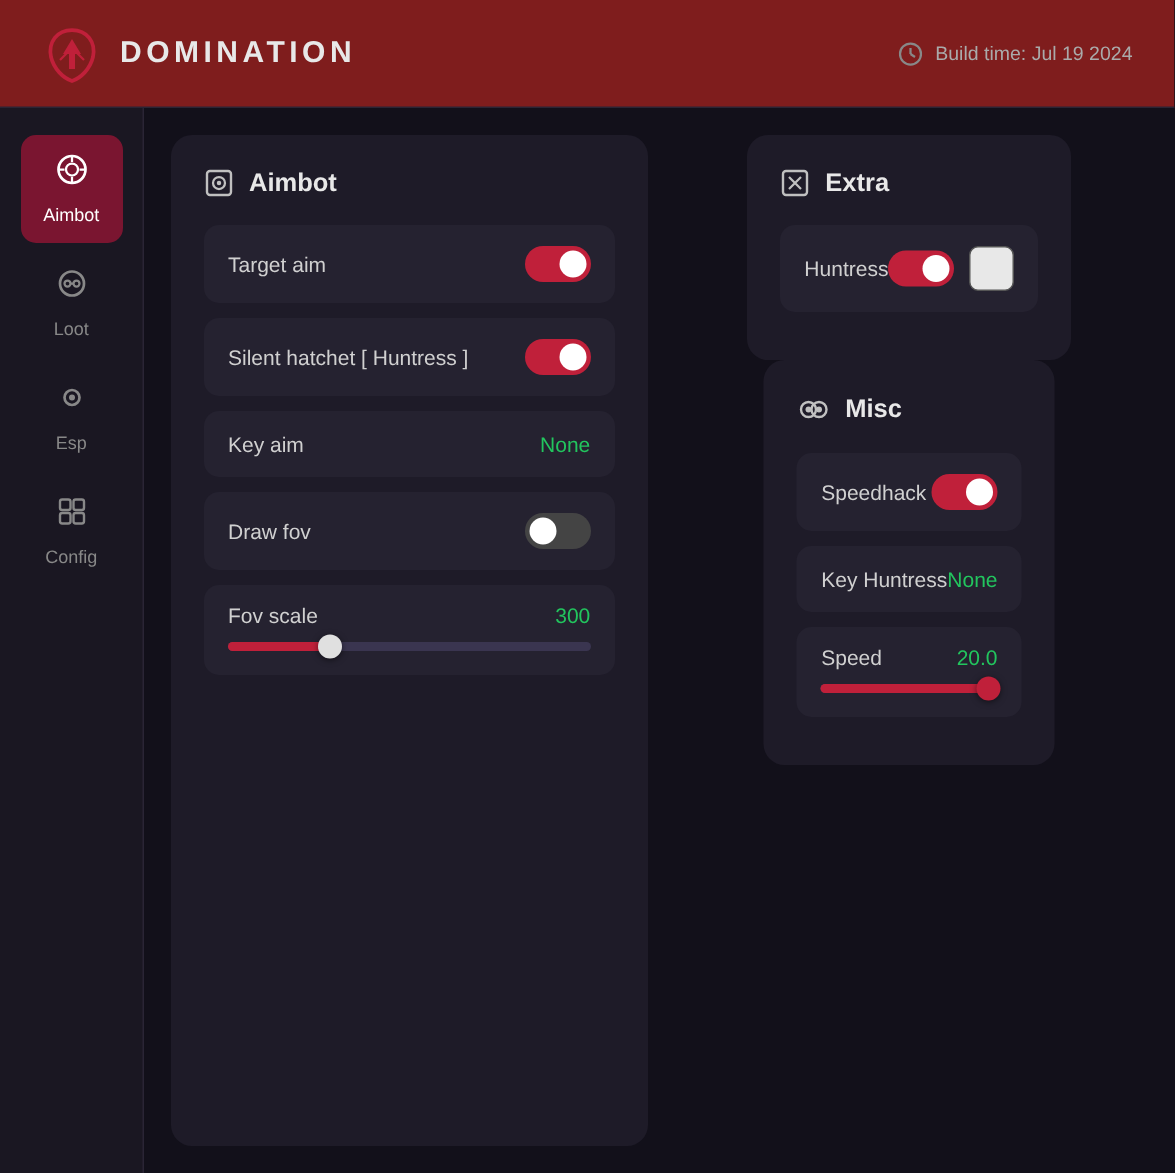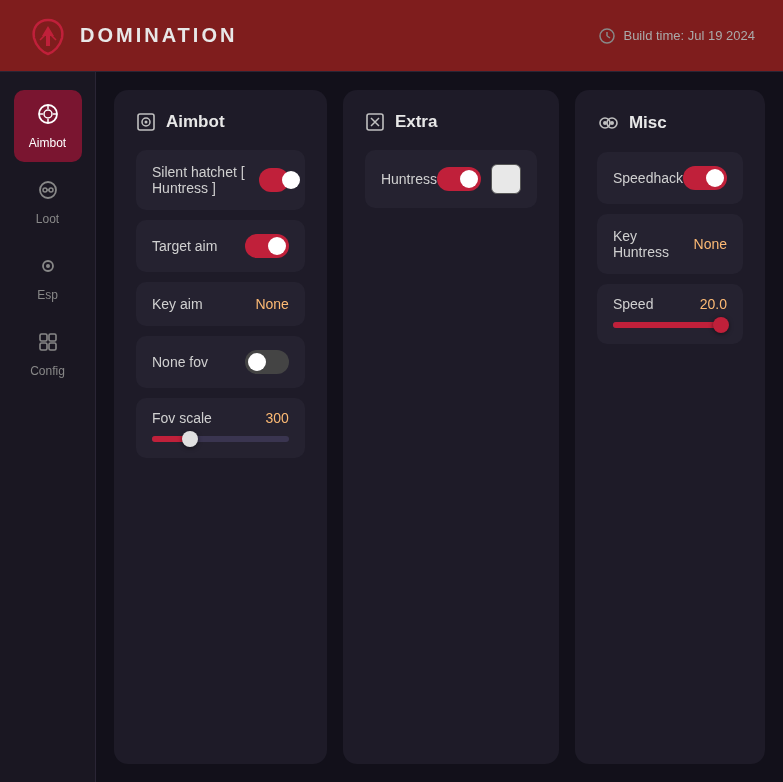--- a/index.html
+++ b/index.html
@@ -120,21 +120,21 @@
       align-items: center;
       justify-content: space-between;
       margin-bottom: 10px;
     }
     .setting-label {
       font-size: 14px;
       color: #d0d0d0;
     }
     .setting-value {
       font-size: 14px;
-      color: #fdba74;
+      color: #22c55e;
     }
 
     
     .toggle {
       width: 44px;
       height: 24px;
       border-radius: 12px;
       position: relative;
       cursor: pointer;
     }
@@ -293,52 +293,52 @@
       <div class="panel-title">
         <svg width="20" height="20" viewBox="0 0 20 20" fill="none">
           <rect x="2" y="2" width="16" height="16" rx="2" stroke="#c0c0c0" stroke-width="1.6"></rect>
           <circle cx="10" cy="10" r="4" stroke="#c0c0c0" stroke-width="1.5"></circle>
           <circle cx="10" cy="10" r="1.5" fill="#c0c0c0"></circle>
         </svg>
         <span>Aimbot</span>
       </div>
 
       <div class="setting-row">
+        <span class="setting-label">Target aim</span>
+        <div class="toggle on"></div>
+      </div>
+
+      <div class="setting-row">
         <span class="setting-label">Silent hatchet [ Huntress ]</span>
-        <div class="toggle on"></div>
-      </div>
-
-      <div class="setting-row">
-        <span class="setting-label">Target aim</span>
         <div class="toggle on"></div>
       </div>
 
       <div class="setting-row">
         <span class="setting-label">Key aim</span>
         <span class="setting-value">None</span>
       </div>
 
       <div class="setting-row">
-        <span class="setting-label">None fov</span>
+        <span class="setting-label">Draw fov</span>
         <div class="toggle off"></div>
       </div>
 
       <div class="slider-row">
         <div class="slider-header">
           <span class="setting-label">Fov scale</span>
           <span class="setting-value">300</span>
         </div>
         <div class="slider-track">
           <div class="slider-fill" style="width: 28%;"></div>
           <div class="slider-thumb" style="left: 28%;"></div>
         </div>
       </div>
     </div>
 
-    <div style="display: flex; gap: 16px;">
+    <div style="display: flex; flex-direction: column;  align-items: center;">
 
       <div class="panel">
         <div class="panel-title">
           <svg width="20" height="20" viewBox="0 0 20 20" fill="none">
             <rect x="2" y="2" width="16" height="16" rx="2" stroke="#c0c0c0" stroke-width="1.6"></rect>
             <path d="M6 6 L14 14 M14 6 L6 14" stroke="#c0c0c0" stroke-width="1.5"></path>
           </svg>
           <span>Extra</span>
         </div>
 

